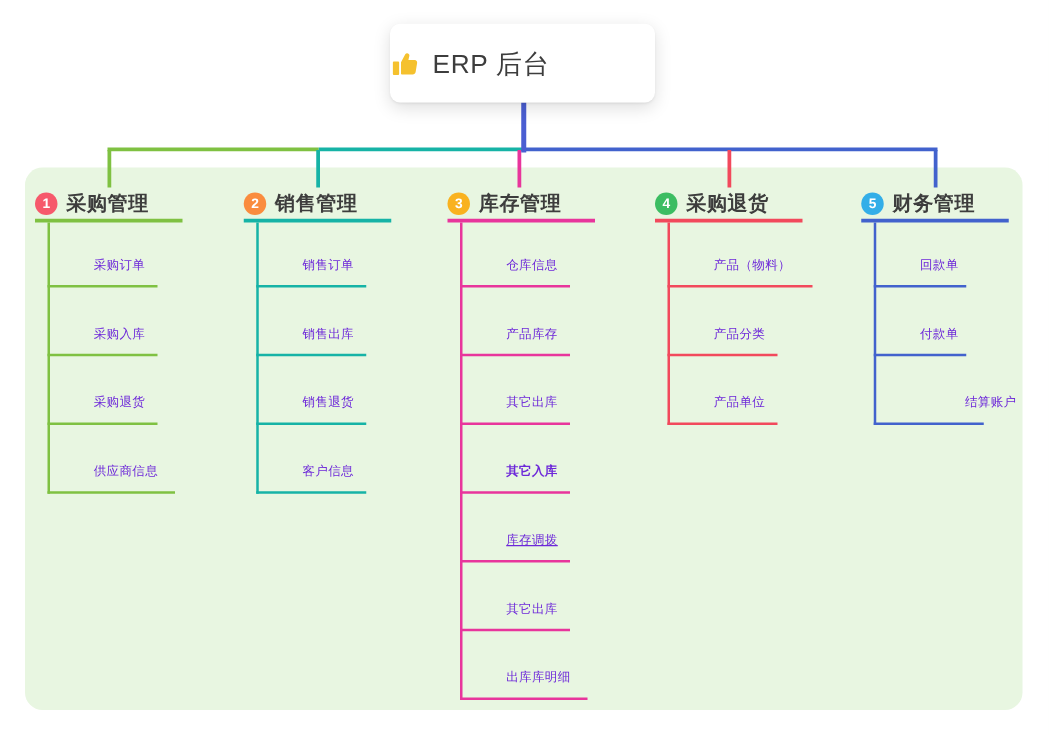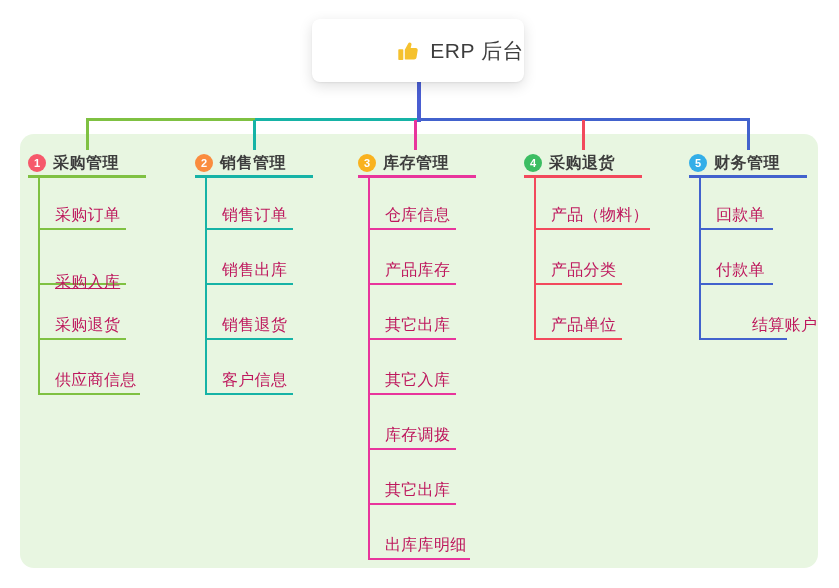--- a/index.html
+++ b/index.html
@@ -10,37 +10,37 @@
   }
   #stage{position:absolute;left:0;top:0;width:839px;height:588px;}
   .panel{
     position:absolute;left:20px;top:134px;width:798px;height:434px;
     border-radius:14px;
   }
   .root-card{
     position:absolute;left:312px;top:19px;width:212px;height:63px;
     background:#ffffff;border-radius:8px;
     box-shadow:0 1px 2px rgba(0,0,0,.06),0 4px 14px rgba(0,0,0,.13);
-    display:flex;align-items:center;justify-content:flex-end;gap:10px;
+    display:flex;align-items:center;justify-content:flex-start;gap:10px;
     cursor:default;z-index:3;
   }
   .root-card .root-label{
     font-size:21px;color:#3d3d3d;letter-spacing:.5px;
   }
   .root-card svg{display:block;}
   .line{position:absolute;}
   .branch-header{position:absolute;height:26px;display:flex;align-items:center;z-index:2;}
   .badge{
     width:18px;height:18px;border-radius:50%;flex:0 0 18px;
     display:flex;align-items:center;justify-content:center;
     color:#fff;font-size:11px;font-weight:bold;margin-right:7px;
   }
   .branch-label{font-size:16px;font-weight:600;color:#3d3d3d;letter-spacing:.5px;white-space:nowrap;}
   .child-label{
-    position:absolute;font-size:16px;color:#be185d;white-space:nowrap;z-index:2;letter-spacing:.3px;
+    position:absolute;font-size:10px;color:#6d28d9;white-space:nowrap;z-index:2;letter-spacing:.3px;margin-left:20px;
   }
 </style>
 </head>
 <body style="background: rgb(255, 255, 255);">
 
 <div id="stage">
 
   <div class="panel" style="background: rgb(232, 246, 225);"></div>
 
   <div class="root-card">
@@ -91,40 +91,40 @@
       <div class="line" style="left: 699px; top: 228px; width: 74px; height: 2px; background: rgb(66, 98, 205);"></div>
       <div class="line" style="left: 699px; top: 283px; width: 74px; height: 2px; background: rgb(66, 98, 205);"></div>
       <div class="line" style="left: 699px; top: 338px; width: 88px; height: 2px; background: rgb(66, 98, 205);"></div>
     </div>
   <div id="branches">
       <div class="branch-header" style="left: 28px; top: 150px; width: 118px;">
         <span class="badge" style="background: rgb(246, 89, 107);">1</span>
         <span class="branch-label">采购管理</span>
       </div>
       <div class="child-label" style="left: 55px; top: 205px;">采购订单</div>
-      <div class="child-label" style="left: 55px; top: 272px; text-decoration: underline;">采购入库</div>
+      <div class="child-label" style="left: 55px; top: 260px;">采购入库</div>
       <div class="child-label" style="left: 55px; top: 315px;">采购退货</div>
       <div class="child-label" style="left: 55px; top: 370px;">供应商信息</div>
       <div class="branch-header" style="left: 195px; top: 150px; width: 118px;">
         <span class="badge" style="background: rgb(250, 140, 62);">2</span>
         <span class="branch-label">销售管理</span>
       </div>
       <div class="child-label" style="left: 222px; top: 205px;">销售订单</div>
       <div class="child-label" style="left: 222px; top: 260px;">销售出库</div>
       <div class="child-label" style="left: 222px; top: 315px;">销售退货</div>
       <div class="child-label" style="left: 222px; top: 370px;">客户信息</div>
       <div class="branch-header" style="left: 358px; top: 150px; width: 118px;">
         <span class="badge" style="background: rgb(249, 178, 31);">3</span>
         <span class="branch-label">库存管理</span>
       </div>
       <div class="child-label" style="left: 385px; top: 205px;">仓库信息</div>
       <div class="child-label" style="left: 385px; top: 260px;">产品库存</div>
       <div class="child-label" style="left: 385px; top: 315px;">其它出库</div>
-      <div class="child-label" style="left: 385px; top: 370px;">其它入库</div>
-      <div class="child-label" style="left: 385px; top: 425px;">库存调拨</div>
+      <div class="child-label" style="left: 385px; top: 370px; font-weight: bold;">其它入库</div>
+      <div class="child-label" style="left: 385px; top: 425px; text-decoration: underline;">库存调拨</div>
       <div class="child-label" style="left: 385px; top: 480px;">其它出库</div>
       <div class="child-label" style="left: 385px; top: 535px;">出库库明细</div>
       <div class="branch-header" style="left: 524px; top: 150px; width: 118px;">
         <span class="badge" style="background: rgb(60, 189, 98);">4</span>
         <span class="branch-label">采购退货</span>
       </div>
       <div class="child-label" style="left: 551px; top: 205px;">产品（物料）</div>
       <div class="child-label" style="left: 551px; top: 260px;">产品分类</div>
       <div class="child-label" style="left: 551px; top: 315px;">产品单位</div>
       <div class="branch-header" style="left: 689px; top: 150px; width: 118px;">

